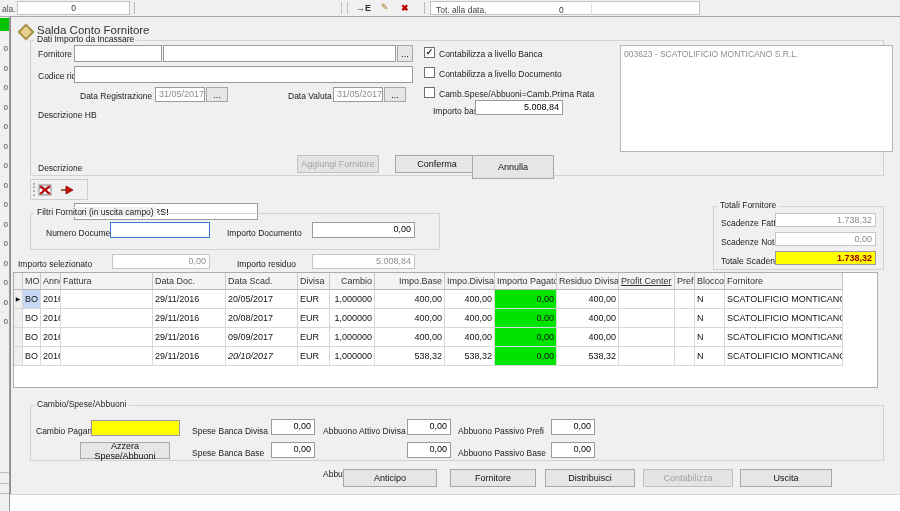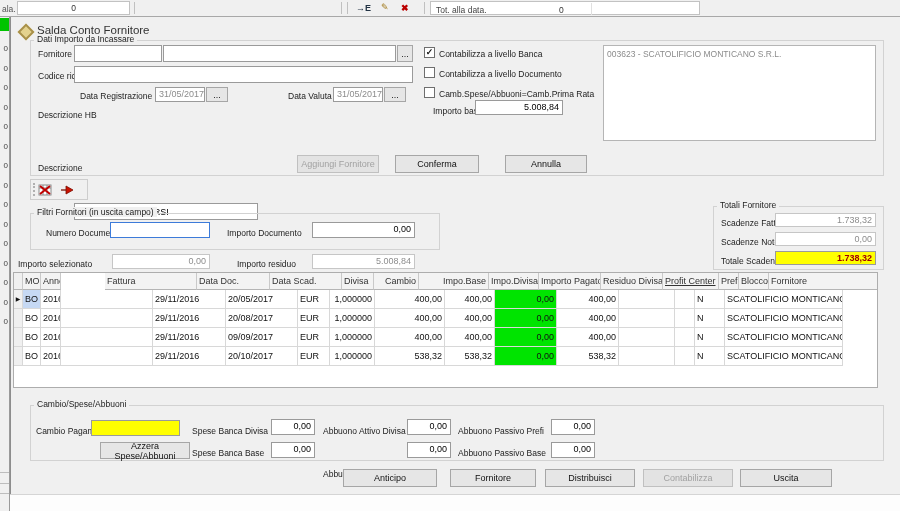--- a/index.html
+++ b/index.html
@@ -127,29 +127,29 @@
   <div class="btn" style="left:384px;top:87px;width:22px;height:15px">...</div>
 
   <span class="checkbox" style="left:424px;top:87px"></span>
   <span class="lbl" style="left:439px;top:89px">Camb.Spese/Abbuoni=Camb.Prima Rata</span>
 
   <span class="lbl" style="left:38px;top:110px">Descrizione HB</span>
 
   <span class="lbl" style="left:433px;top:106px">Importo base</span>
   <div class="field right" style="left:475px;top:100px;width:88px;height:15px">5.008,84</div>
 
-  <div class="field" style="left:603px;top:45px;width:273px;height:96px;border-color:#b5b5b5">
+  <div class="field" style="left:620px;top:45px;width:273px;height:107px;border-color:#b5b5b5">
     <span class="lbl gray" style="left:3px;top:3px">003623 - SCATOLIFICIO MONTICANO S.R.L.</span>
   </div>
 
   <span class="lbl" style="left:38px;top:163px">Descrizione</span>
   <input class="field" style="left: 74px; top: 155px; width: 184px; height: 17px; margin-top: 48px;" value="PAGAMENTI DIVERSI">
   <div class="btn disabled" style="left:297px;top:155px;width:82px;height:18px">Aggiungi Fornitore</div>
   <div class="btn" style="left:395px;top:155px;width:84px;height:18px">Conferma</div>
-  <div class="btn" style="left:505px;top:155px;width:82px;height:18px">Annulla</div>
+  <div class="btn" style="left:472px;top:155px;width:82px;height:24px">Annulla</div>
 
   <div class="toolbox">
     <span class="griphandle"></span>
     <svg class="abs" style="left:7px;top:3px" width="15" height="14">
       <rect x="1" y="2" width="12" height="10" fill="#fff" stroke="#8a8a8a"></rect>
       <line x1="1" y1="5" x2="13" y2="5" stroke="#8a8a8a"></line>
       <line x1="5" y1="2" x2="5" y2="12" stroke="#8a8a8a"></line>
       <line x1="9" y1="2" x2="9" y2="12" stroke="#8a8a8a"></line>
       <path d="M2 3 L12 11 M12 3 L2 11" stroke="#c00000" stroke-width="2" fill="none"></path>
     </svg>
@@ -177,21 +177,21 @@
   <span class="lbl" style="left:18px;top:259px">Importo selezionato</span>
   <div class="field right graytext flatborder" style="left:112px;top:254px;width:98px;height:15px">0,00</div>
   <span class="lbl" style="left:237px;top:259px">Importo residuo</span>
   <div class="field right graytext flatborder" style="left:312px;top:254px;width:103px;height:15px">5.008,84</div>
 
   <div class="grid">
     <div class="ghead">
         <div class="gcell sel"></div>
         <div class="gcell" style="width: 18px;">MO.</div>
         <div class="gcell r" style="width: 20px;">Anno</div>
-        <div class="gcell" style="width: 92px; margin-left: 44px;">Fattura</div>
+        <div class="gcell" style="width: 92px;">Fattura</div>
         <div class="gcell" style="width: 73px;">Data Doc.</div>
         <div class="gcell" style="width: 72px;">Data Scad.</div>
         <div class="gcell" style="width: 32px;">Divisa</div>
         <div class="gcell r" style="width: 45px;">Cambio</div>
         <div class="gcell r" style="width: 70px;">Impo.Base</div>
         <div class="gcell r" style="width: 50px;">Impo.Divisa</div>
         <div class="gcell r" style="width: 62px;">Importo Pagato</div>
         <div class="gcell r" style="width: 62px;">Residuo Divisa</div>
         <div class="gcell" style="width: 56px; text-decoration: underline;">Profit Center</div>
         <div class="gcell" style="width: 20px;">Prefi</div>
@@ -252,21 +252,21 @@
           <div class="gcell" style="width: 20px;"></div>
           <div class="gcell" style="width: 30px;">N</div>
           <div class="gcell" style="width: 118px;">SCATOLIFICIO MONTICANO</div>
         </div>
         <div class="grow">
           <div class="gcell sel"></div>
           <div class="gcell" style="width: 18px;">BO</div>
           <div class="gcell r" style="width: 20px;">2016</div>
           <div class="gcell" style="width: 92px;"></div>
           <div class="gcell" style="width: 73px;">29/11/2016</div>
-          <div class="gcell" style="width: 72px;">20/10/2017</div>
+          <div class="gcell" style="width: 72px; font-style: italic;">20/10/2017</div>
           <div class="gcell" style="width: 32px;">EUR</div>
           <div class="gcell r" style="width: 45px;">1,000000</div>
           <div class="gcell r" style="width: 70px;">538,32</div>
           <div class="gcell r" style="width: 50px;">538,32</div>
           <div class="gcell r" style="width: 62px; background: rgb(0, 228, 0);">0,00</div>
           <div class="gcell r" style="width: 62px;">538,32</div>
           <div class="gcell" style="width: 56px;"></div>
           <div class="gcell" style="width: 20px;"></div>
           <div class="gcell" style="width: 30px;">N</div>
           <div class="gcell" style="width: 118px;">SCATOLIFICIO MONTICANO</div>
@@ -279,21 +279,21 @@
 
   <span class="lbl" style="left:36px;top:426px">Cambio Pagamento</span>
   <input class="field yellowbg" style="left: 91px; top: 420px; width: 89px; height: 16px;" value="">
   <span class="lbl" style="left:192px;top:426px">Spese Banca Divisa</span>
   <div class="field right" style="left:271px;top:419px;width:44px;height:16px">0,00</div>
   <span class="lbl" style="left:323px;top:426px">Abbuono Attivo Divisa</span>
   <div class="field right" style="left:407px;top:419px;width:44px;height:16px">0,00</div>
   <span class="lbl" style="left:458px;top:426px">Abbuono Passivo Prefi</span>
   <div class="field right" style="left:551px;top:419px;width:44px;height:16px">0,00</div>
 
-  <div class="btn" style="left:100px;top:442px;width:90px;height:17px">Azzera Spese/Abbuoni</div>
+  <div class="btn" style="left:80px;top:442px;width:90px;height:17px">Azzera Spese/Abbuoni</div>
   <span class="lbl" style="left:192px;top:448px">Spese Banca Base</span>
   <div class="field right" style="left:271px;top:442px;width:44px;height:16px">0,00</div>
   <span class="lbl" style="left:323px;top:469px">Abbuono Attivo Base</span>
   <div class="field right" style="left:407px;top:442px;width:44px;height:16px">0,00</div>
   <span class="lbl" style="left:458px;top:448px">Abbuono Passivo Base</span>
   <div class="field right" style="left:551px;top:442px;width:44px;height:16px">0,00</div>
 
   <div class="btn" style="left:343px;top:469px;width:94px;height:18px">Anticipo</div>
   <div class="btn" style="left:450px;top:469px;width:86px;height:18px">Fornitore</div>
   <div class="btn" style="left:545px;top:469px;width:90px;height:18px">Distribuisci</div>

